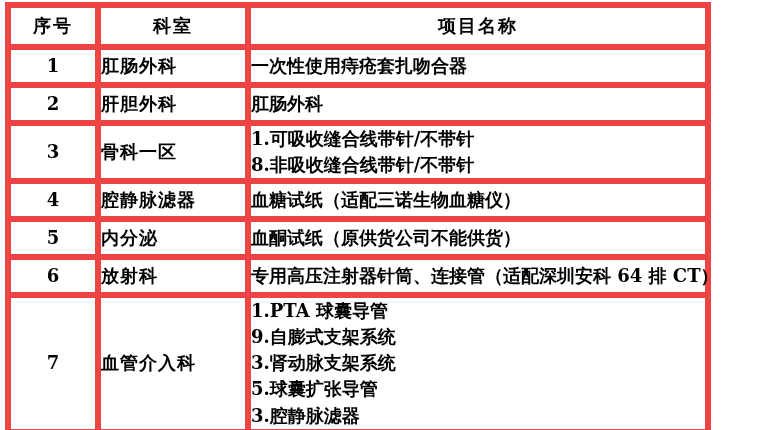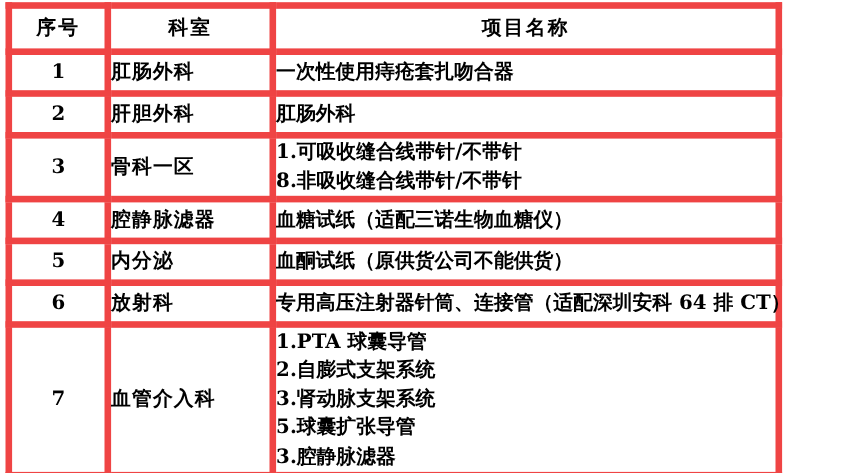--- a/index.html
+++ b/index.html
@@ -142,21 +142,21 @@
             <div class="nowrap">专用高压注射器针筒、连接管（适配深圳安科 64 排 CT）</div>
           </div>
         </td>
       </tr>
       <tr class="row-h-multi5">
         <td class="cell-seq">7</td>
         <td class="cell-dept">血管介入科</td>
         <td class="cell-item">
           <div class="item-lines">
             <div class="nowrap">1.PTA 球囊导管</div>
-            <div class="nowrap">2.自膨式支架系统</div>
+            <div class="nowrap">9.自膨式支架系统</div>
             <div class="nowrap">3.肾动脉支架系统</div>
             <div class="nowrap">5.球囊扩张导管</div>
             <div class="nowrap">3.腔静脉滤器</div>
           </div>
         </td>
       </tr>
     </tbody>
   </table>
 </div>
 

